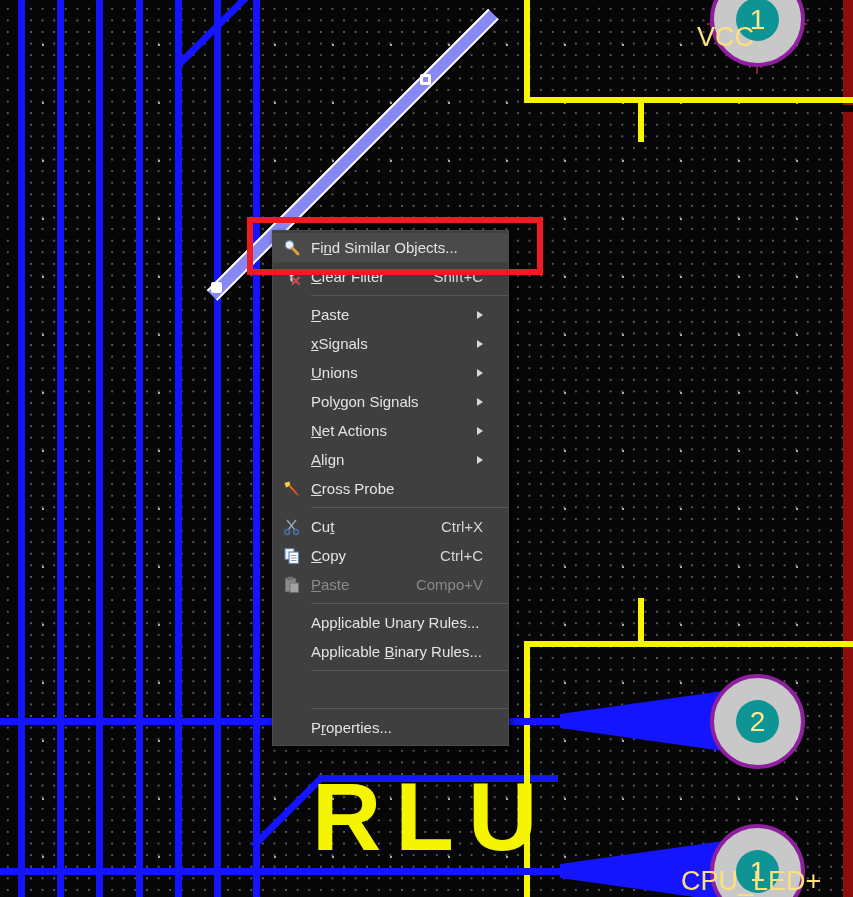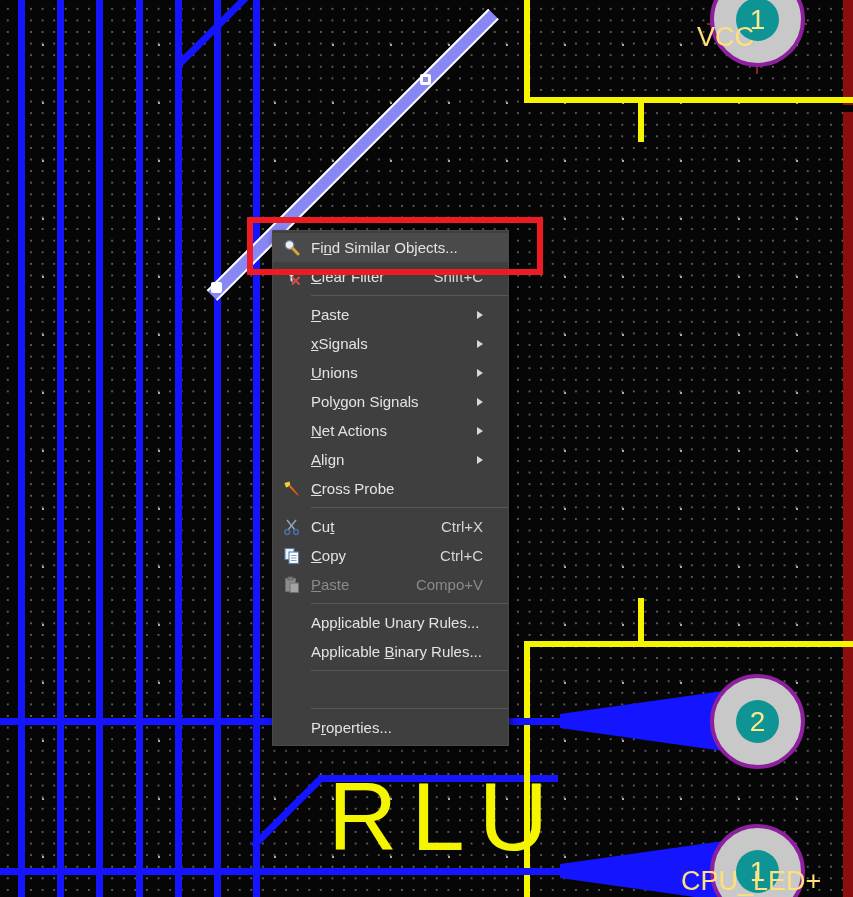--- a/index.html
+++ b/index.html
@@ -240,21 +240,21 @@
       </div>
     </div>
 
     <div class="pad" style="left:710px;top:824px;width:95px;height:95px;">
       <div class="hole">
         <span class="padnum">1</span>
       </div>
     </div>
     <div class="netlabel" style="left:681px;top:866px;">CPU_LED+</div>
 
-    <div class="silk-text" style="left:328px;top:762px;">RLU</div>
+    <div class="silk-text" style="left:312px;top:762px;font-weight:bold;">RLU</div>
 
   </div>
 
   <div id="ctxmenu">
       <div class="mi hl">
         <span class="ico">
           <svg class="icon-svg" width="18" height="18" viewBox="0 0 18 18">
             <circle cx="6.5" cy="6" r="4.3" fill="#e8f0fb" stroke="#6f7c8c" stroke-width="1.2"></circle>
             <line x1="9.6" y1="9.2" x2="15" y2="15" stroke="#d8a43a" stroke-width="3" stroke-linecap="round"></line>
           </svg>

